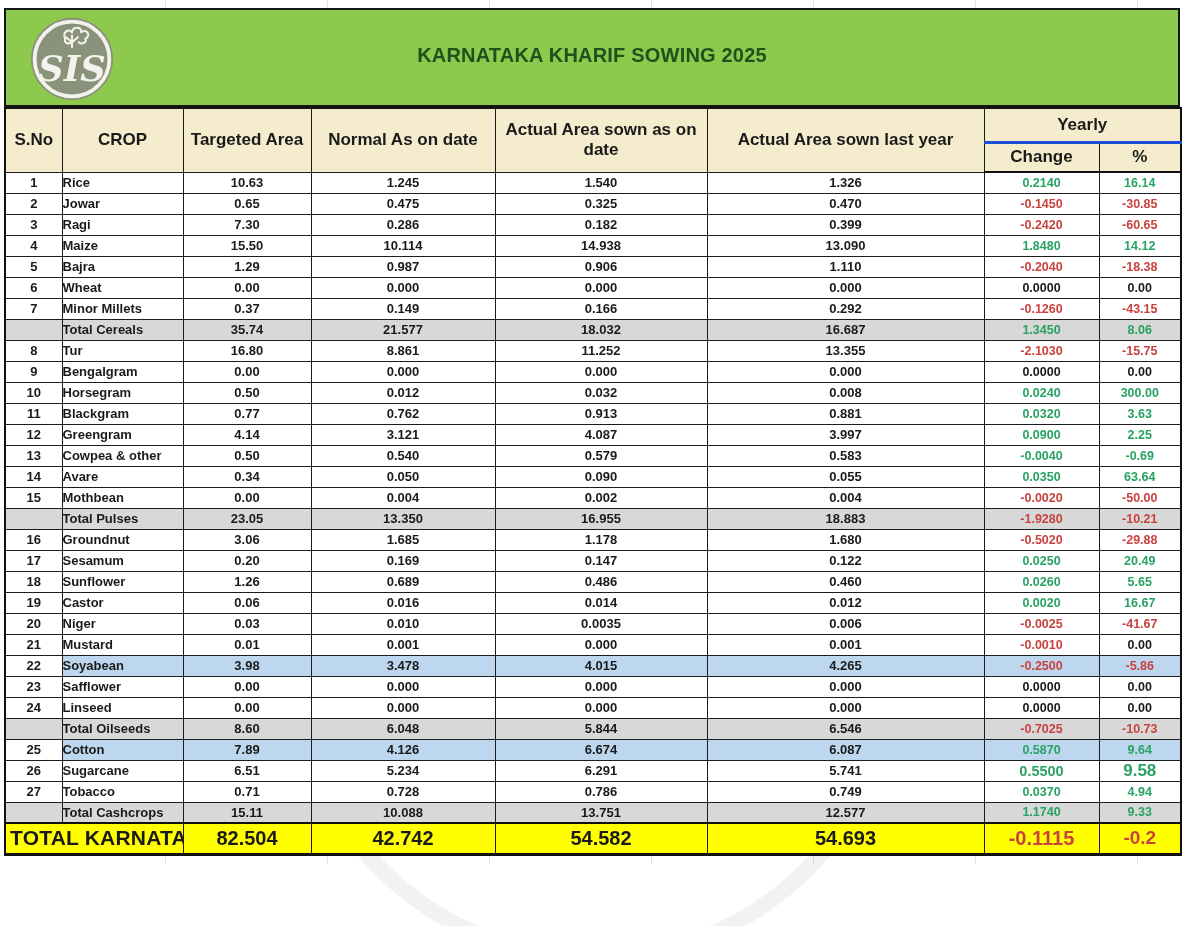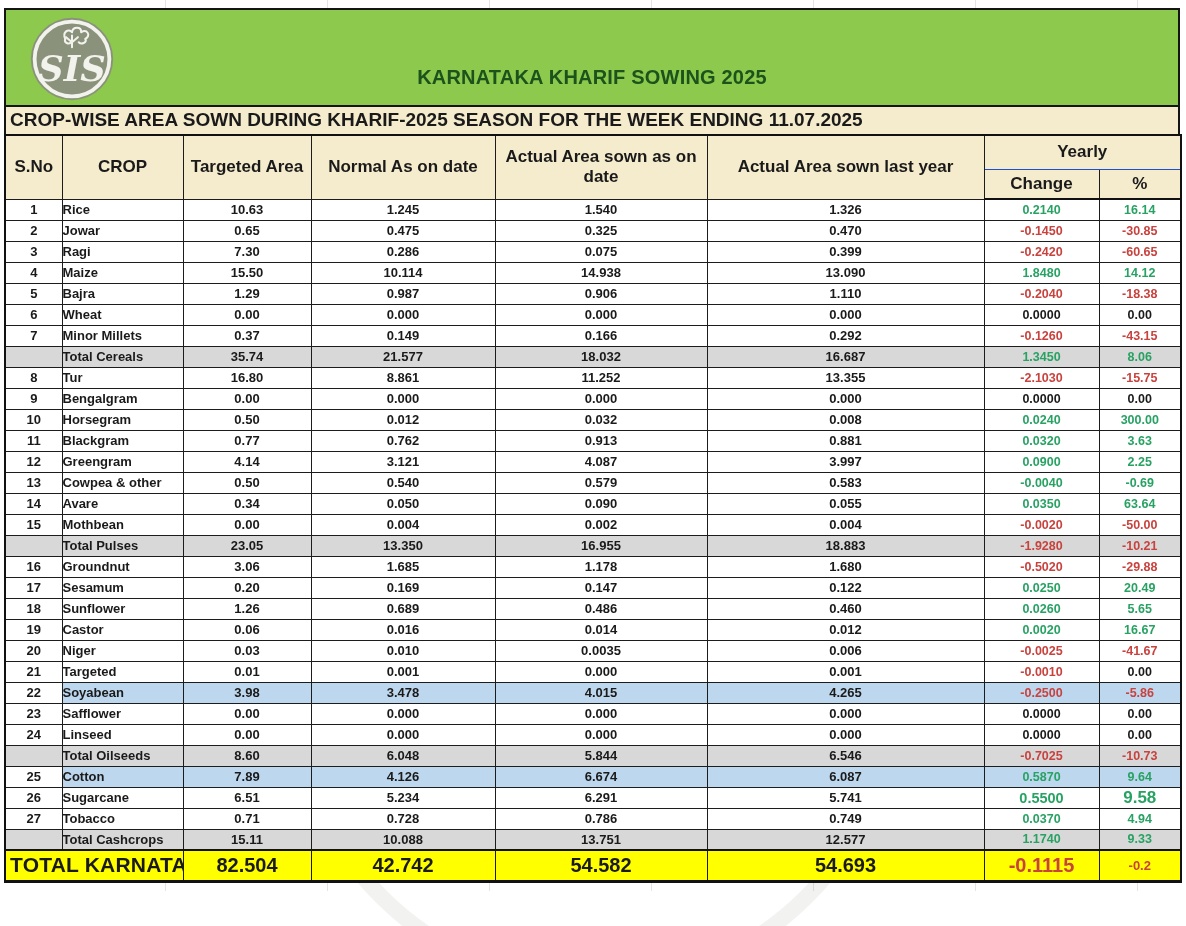--- a/index.html
+++ b/index.html
@@ -6,21 +6,21 @@
   html,body { width:1186px; height:926px; background:#ffffff; overflow:hidden;
               font-family:"Liberation Sans", sans-serif; color:#1a1a1a; }
   .gutter { height:8px; margin:0 6px 0 4px;
             background-image:repeating-linear-gradient(to right, transparent 0 161px, #e4e4e4 161px 162px);}
   .sheet { position:relative; margin:0 6px 0 4px; }
 
   
   .banner { position:relative; height:99px; background:var(--green);
             border:2px solid #151515; }
   .logo { position:absolute; left:24px; top:7px; width:84px; height:84px; }
-  .banner-title { position:absolute; left:0; right:0; top:56px; text-align:center;
+  .banner-title { position:absolute; left:0; right:0; top:34px; text-align:center;
                   font-size:20px; font-weight:bold; color:#1c521c; letter-spacing:.2px; }
 
   
   .info-row { position:relative; height:32px; background:#ffffff;
               border-left:2px solid #151515; border-right:2px solid #151515;
               border-bottom:2px solid #151515; }
   .contact { position:absolute; left:182px; top:4px; font-size:20px; font-weight:bold; }
   .area-note { position:absolute; left:768px; top:4px; font-size:20px; font-weight:bold; }
 
   
@@ -29,21 +29,21 @@
                   padding:2px 0 0 4px; white-space:nowrap; }
 
   
   table { width:100%; border-collapse:collapse; table-layout:fixed; position:relative; z-index:2;}
   th, td { border:1px solid #1c1c1c; overflow:hidden; white-space:nowrap; }
   table { border:2px solid #111; }
   thead th { background:var(--cream); font-weight:bold; font-size:17px; line-height:1.2;
              white-space:normal; }
   thead tr.h1 th { height:34px; }
   thead tr.h2 th { height:30px; border-bottom:2px solid #111; }
-  th.yearly { border-bottom:1px solid #1d4ed8; }
+  th.yearly { border-bottom:3px solid #1d4ed8; }
   tbody td { height:21px; font-size:13px; font-weight:bold; text-align:center; background:#fff; }
   tbody td.c-crop { text-align:left; }
   tr.row-total td { background:var(--gray); }
   tr.row-blue td { background:var(--blue); }
   tr.row-blue td.c-sno { background:#fff; }
   .val-g { color:var(--pos); }
   .val-r { color:var(--neg); }
   .val-k { color:#1a1a1a;text-align:center; }
   tbody td.c-change, tbody td.c-pct { font-size:12.5px; }
   tr.row-large td.c-change { font-size:14.5px; font-weight:600; }
@@ -76,21 +76,20 @@
         <path d="M42 26 C40 31, 46 33, 49 30"></path>
         <path d="M66 26 C68 31, 61 33, 58 30"></path>
         <path d="M50 22 L50 36 M50 30 L43 24 M50 30 L57 24"></path>
       </g>
       <text x="50" y="76" text-anchor="middle" font-family="DejaVu Serif, serif" font-size="42" font-weight="bold" font-style="italic" fill="#F2F3EC">SIS</text>
     </svg>
     <div class="banner-title">KARNATAKA KHARIF SOWING 2025</div>
   </div>
 
 
-  <div class="headline-row">CROP-WISE AREA SOWN DURING KHARIF-2025 SEASON FOR THE WEEK ENDING 11.07.2025</div>
 
   <div class="tablewrap">
     <svg class="watermark" viewBox="0 0 100 100">
       <circle cx="50" cy="50" r="47" fill="none" stroke="#5a6a4a" stroke-width="2.5"></circle>
       <text x="50" y="74" text-anchor="middle" font-family="DejaVu Serif, serif" font-size="58" font-weight="bold" font-style="italic" fill="#5a6a4a">SIS</text>
     </svg>
 
     <table>
       <colgroup>
         <col style="width:57px">
@@ -136,21 +135,21 @@
     <td class="c-actual">0.325</td>
     <td class="c-last">0.470</td>
     <td class="c-change val-r">-0.1450</td>
     <td class="c-pct val-r">-30.85</td>
   </tr>
           <tr>
     <td class="c-sno">3</td>
     <td class="c-crop">Ragi</td>
     <td class="c-targeted">7.30</td>
     <td class="c-normal">0.286</td>
-    <td class="c-actual">0.075</td>
+    <td class="c-actual">0.182</td>
     <td class="c-last">0.399</td>
     <td class="c-change val-r">-0.2420</td>
     <td class="c-pct val-r">-60.65</td>
   </tr>
           <tr>
     <td class="c-sno">4</td>
     <td class="c-crop">Maize</td>
     <td class="c-targeted">15.50</td>
     <td class="c-normal">10.114</td>
     <td class="c-actual">14.938</td>
@@ -333,21 +332,21 @@
     <td class="c-crop">Niger</td>
     <td class="c-targeted">0.03</td>
     <td class="c-normal">0.010</td>
     <td class="c-actual">0.0035</td>
     <td class="c-last">0.006</td>
     <td class="c-change val-r">-0.0025</td>
     <td class="c-pct val-r">-41.67</td>
   </tr>
           <tr>
     <td class="c-sno">21</td>
-    <td class="c-crop">Targeted</td>
+    <td class="c-crop">Mustard</td>
     <td class="c-targeted">0.01</td>
     <td class="c-normal">0.001</td>
     <td class="c-actual">0.000</td>
     <td class="c-last">0.001</td>
     <td class="c-change val-r">-0.0010</td>
     <td class="c-pct val-k">0.00</td>
   </tr>
           <tr class="row-blue">
     <td class="c-sno">22</td>
     <td class="c-crop">Soyabean</td>
@@ -430,21 +429,21 @@
   </tr>
         </tbody>
       <tfoot>
         <tr>
           <td colspan="2" class="t-label">TOTAL KARNATAKA</td>
           <td>82.504</td>
           <td>42.742</td>
           <td>54.582</td>
           <td>54.693</td>
           <td class="val-r">-0.1115</td>
-          <td style="font-size:13px" class="val-r">-0.2</td>
+          <td style="font-size:19px" class="val-r">-0.2</td>
         </tr>
       </tfoot>
     </table>
   </div>
 
 </div>
 
 <div class="gutter" style="margin-top:0;"></div>
 
 </body></html>

